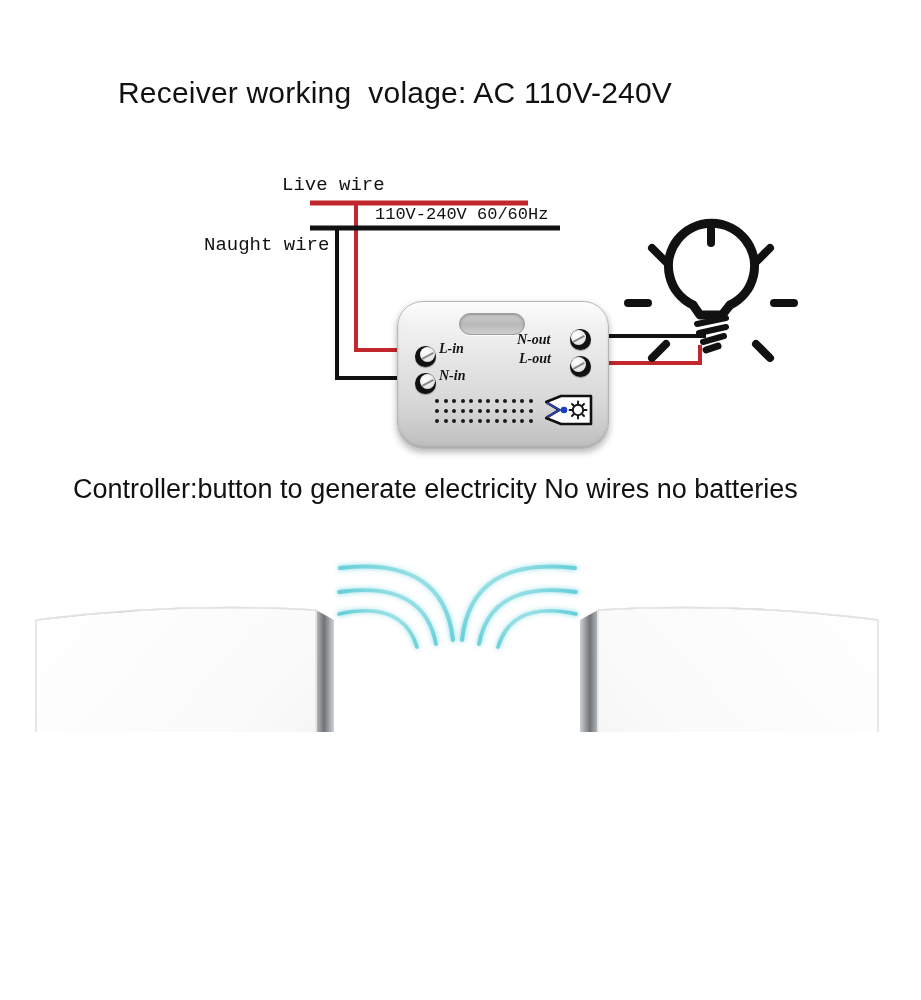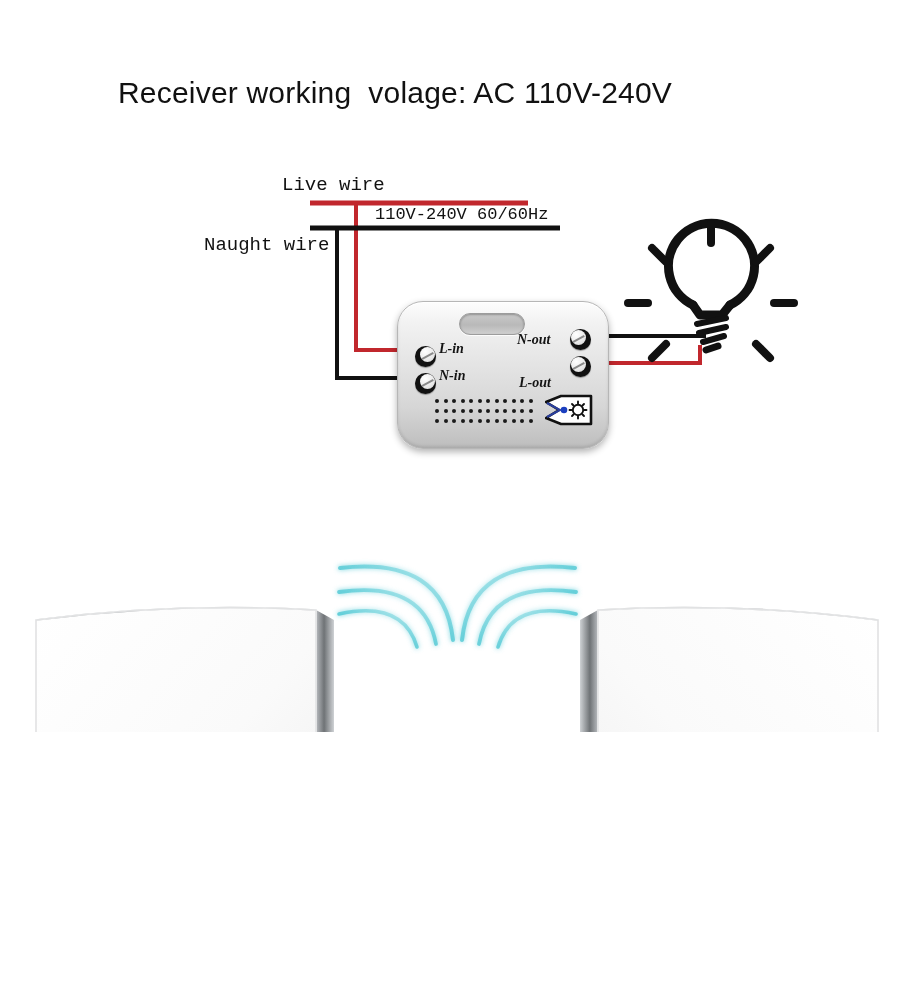--- a/index.html
+++ b/index.html
@@ -142,21 +142,21 @@
     font-family: "Liberation Serif", serif;
     font-weight: 700;
     font-style: italic;
     font-size: 14px;
     color: #141414;
     white-space: nowrap;
   }
   #lbl-lin  { left: 42px;  top: 40px; }
   #lbl-nin  { left: 42px;  top: 67px; }
   #lbl-nout { left: 120px; top: 31px; }
-  #lbl-lout { left: 122px; top: 74px; }
+  #lbl-lout { left: 122px; top: 50px; }
 
   .rx-grille {
     position: absolute;
     left: 38px;
     top: 98px;
     display: grid;
     grid-template-columns: repeat(12, 8.5px);
     grid-auto-rows: 10px;
   }
   .rx-grille i {
@@ -193,20 +193,21 @@
   #hand-left  { left: 108px; top: 845px; }
   #hand-right { left: 698px; top: 845px; }
 </style>
 </head>
 <body>
 
 <div id="stage">
 
   <div class="caption" id="title-receiver">Receiver working  volage: AC 110V-240V</div>
 
+  <div class="caption" id="title-controller">Controller:button to generate electricity No wires no batteries</div>
 
   <div class="wire-label" id="label-live">Live wire</div>
 
   <div class="wire-label" id="label-naught">Naught wire</div>
 
   <div class="wire-label" id="label-volt">110V-240V 60/60Hz</div>
 
   <svg class="layer" id="wire-layer" viewBox="0 0 921 1000">
 
     <path d="M 310 203 L 528 203" stroke="#c1272d" stroke-width="5" fill="none" stroke-linecap="butt"></path>

